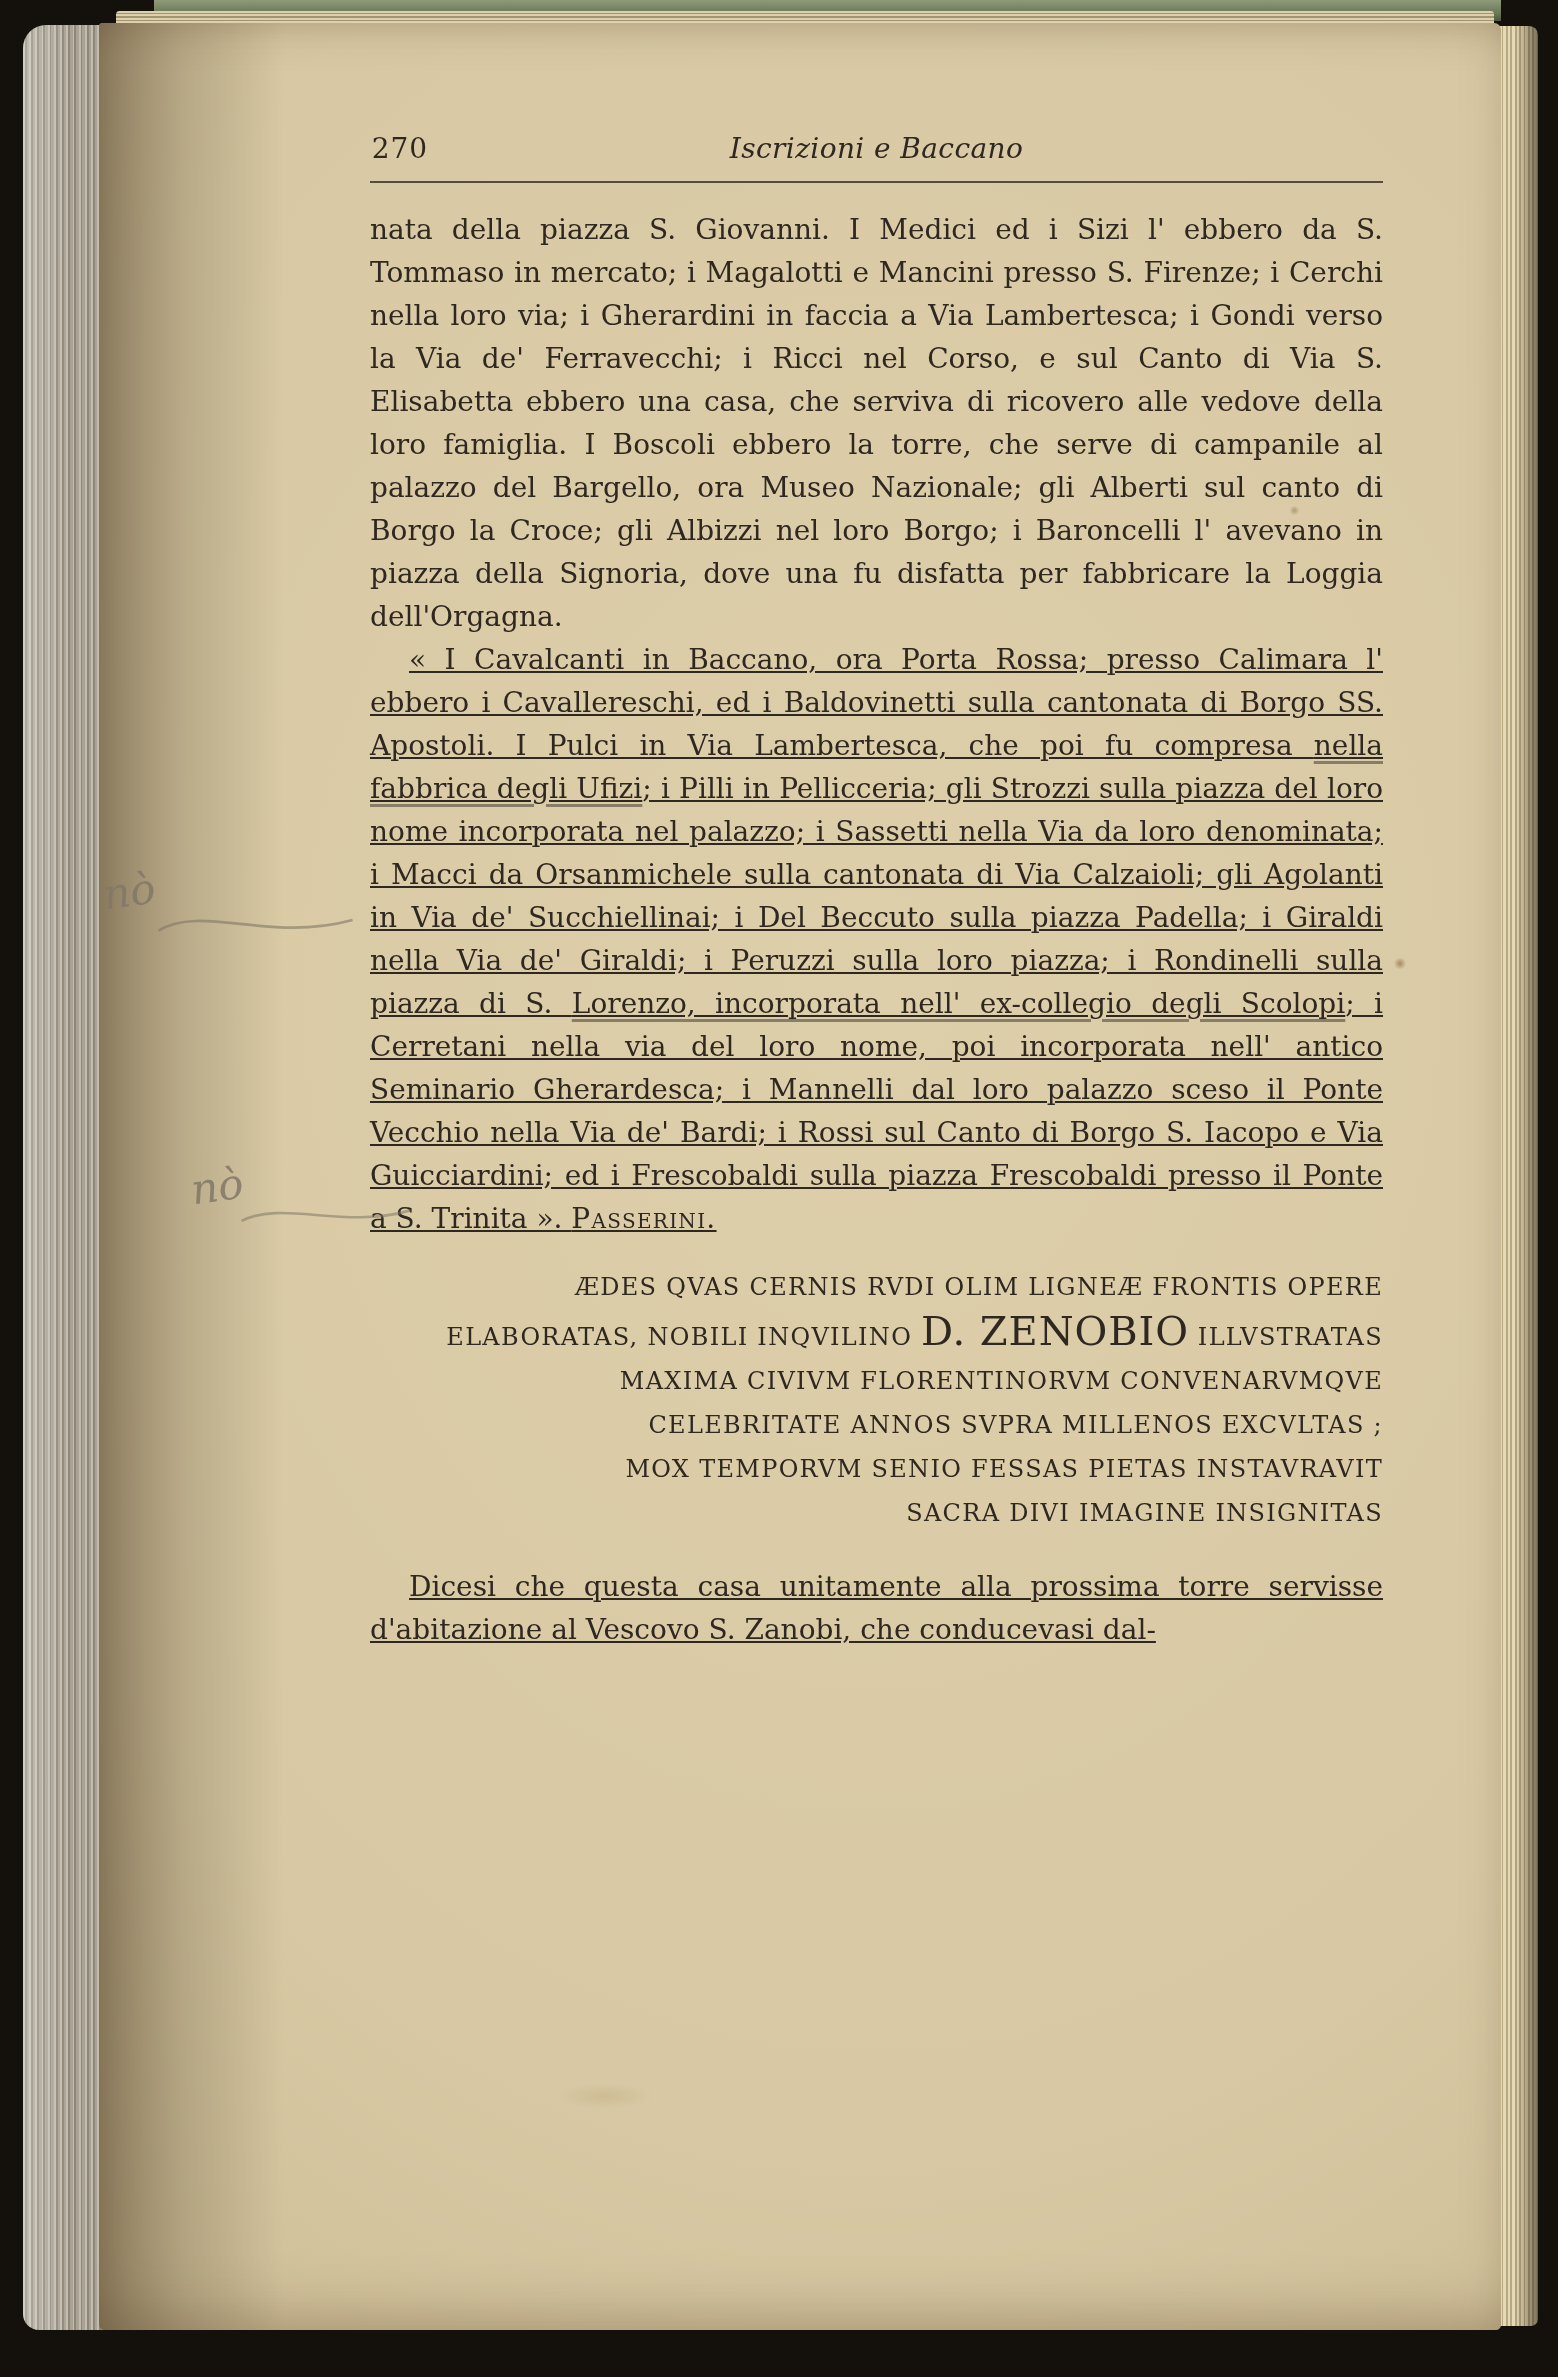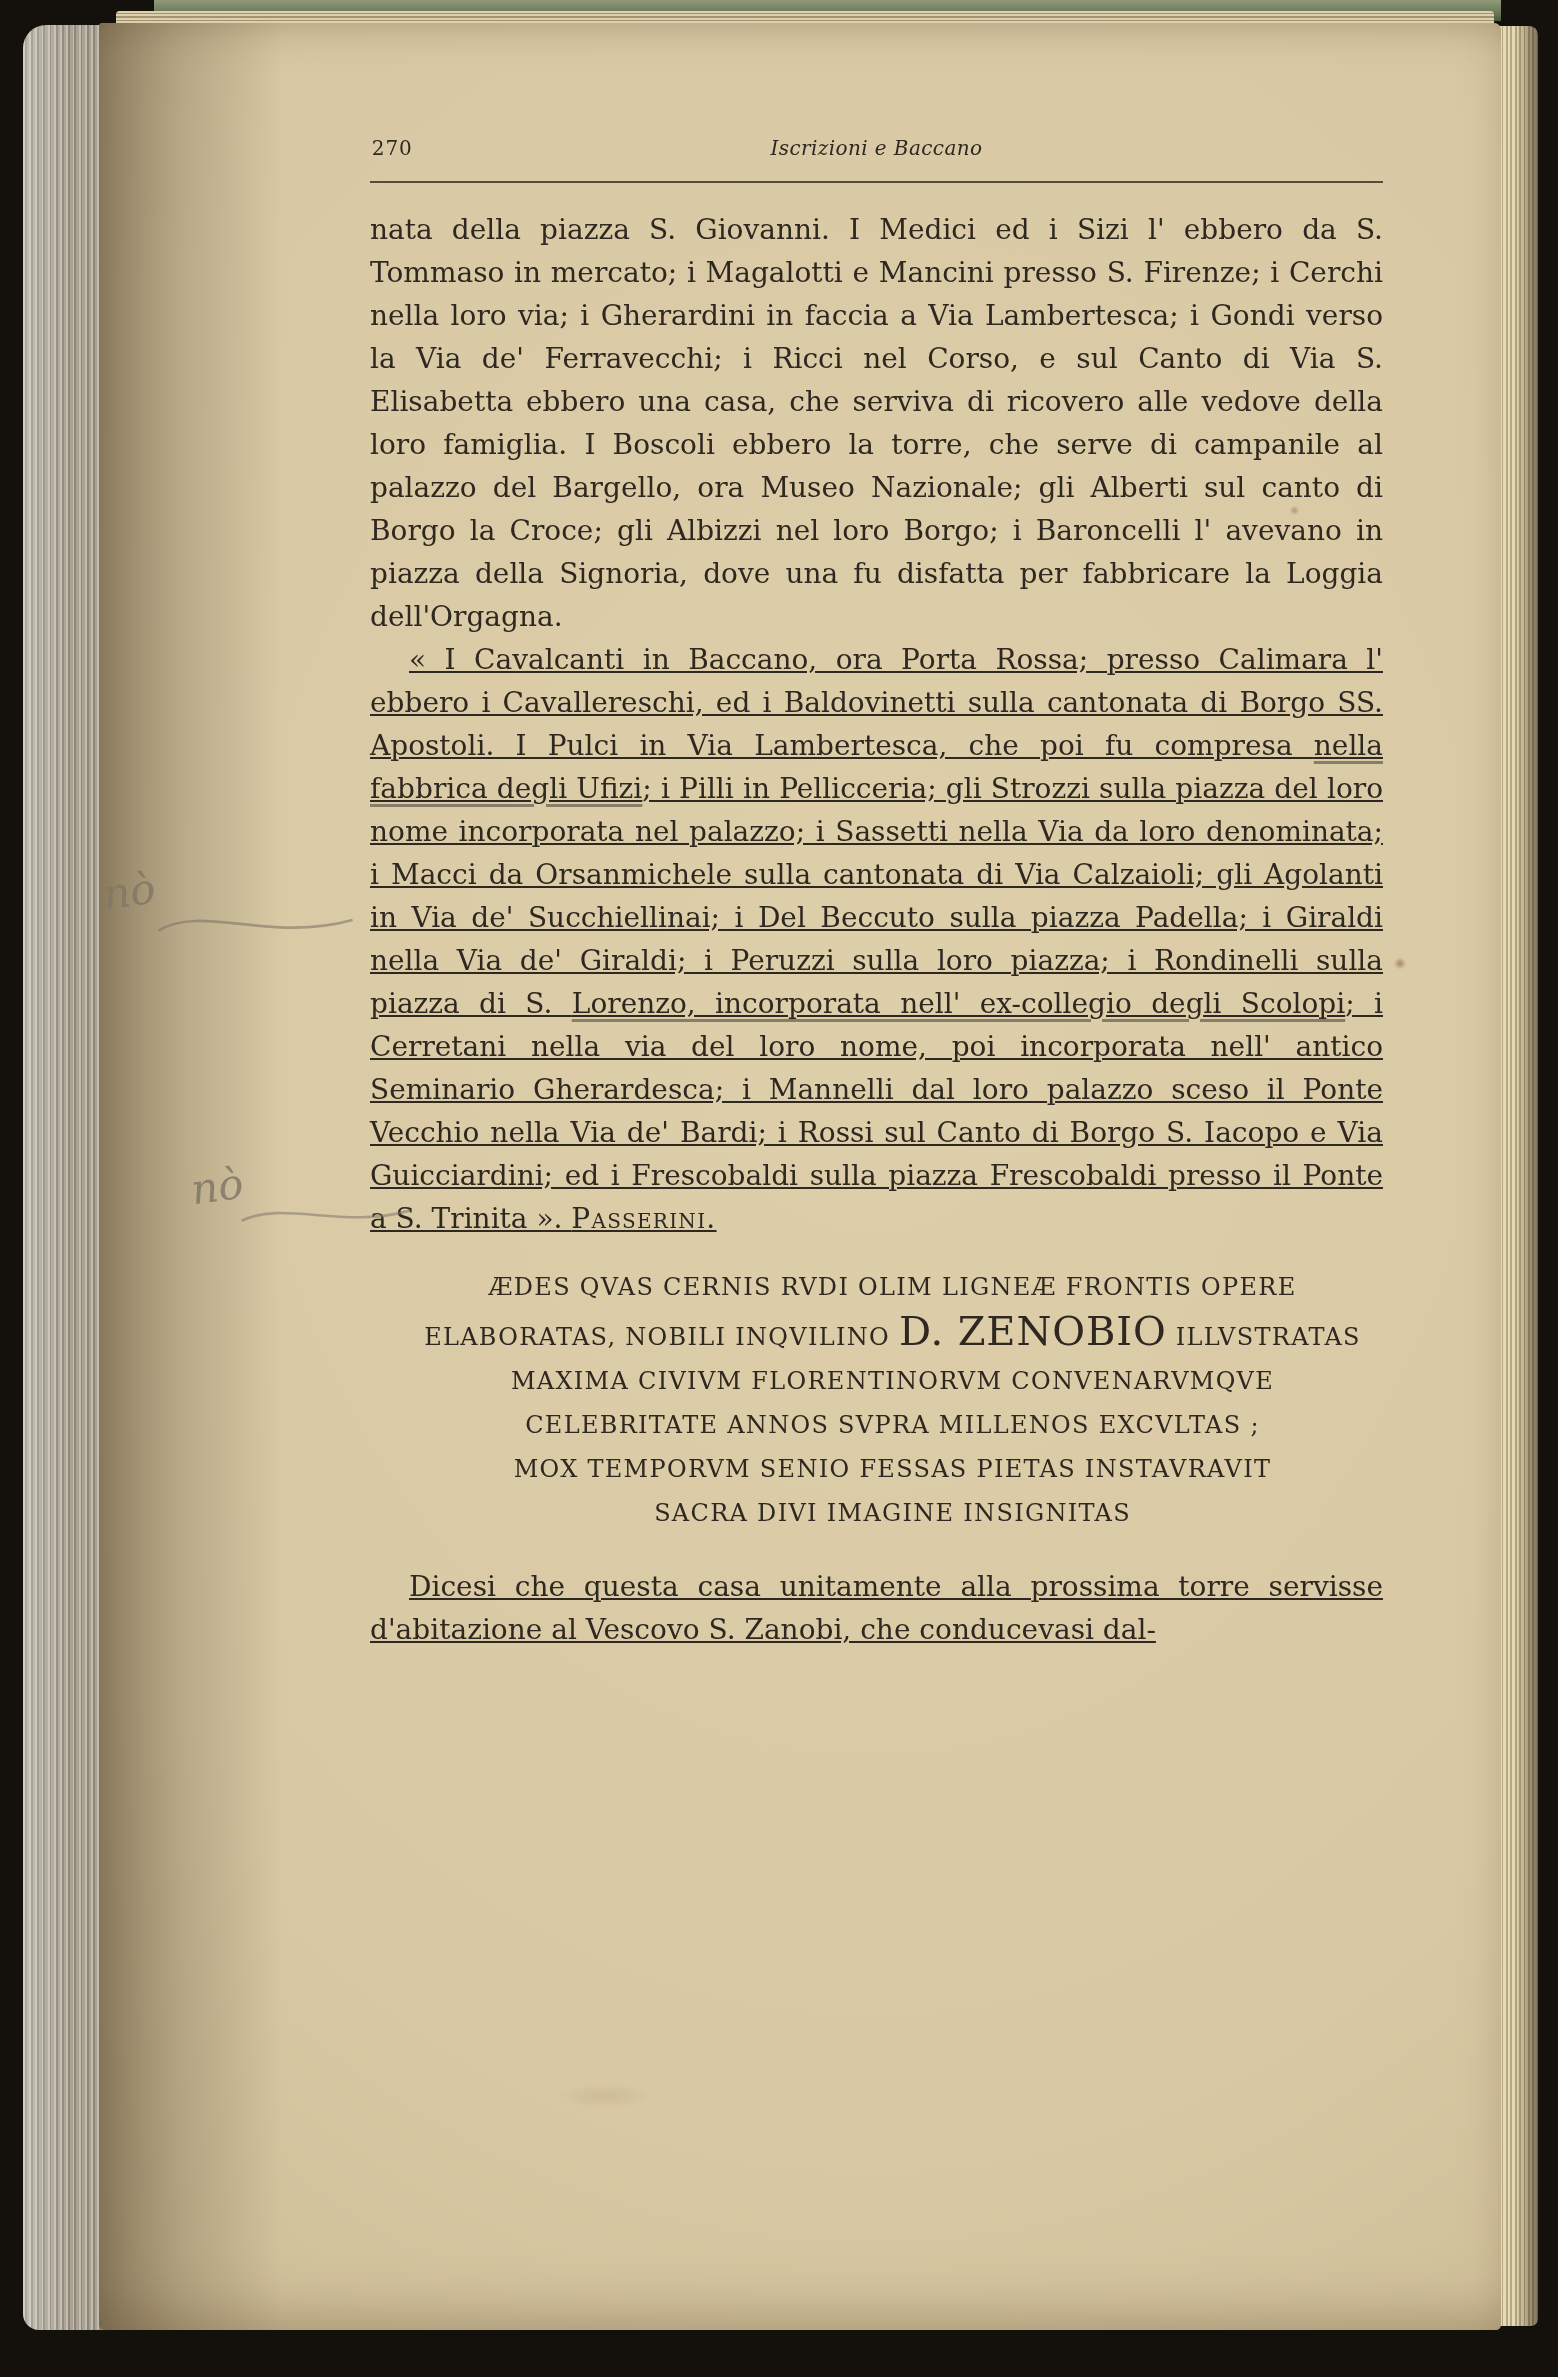--- a/index.html
+++ b/index.html
@@ -40,37 +40,37 @@
     box-shadow: inset 0 -32px 62px -25px rgba(90,66,38,.40),
                 inset 0 26.4px 44px -26.4px rgba(90,66,38,.35); }
 
   .gutter { position:absolute; left:0; top:0; bottom:0; width:185px; border-radius:inherit;
     background:linear-gradient(to right, rgba(70,54,32,.50) 0%, rgba(70,54,32,.22) 45%, rgba(70,54,32,0) 100%); }
 
   
   .text-column { position:absolute; left:271px; top:104px; width:1013px;
     color:#2f2821; font-size:28px; line-height:43px; text-align:justify; }
 
-  .header { position:relative; text-align:center; font-size:20px; height:43px; }
+  .header { position:relative; text-align:center; font-size:28px; height:43px; }
   .pageno { position:absolute; left:1.8px; top:0; letter-spacing:0.9px; }
   .running-title { font-style:italic; letter-spacing:0.4px; }
 
   .rule { border-top:2.6px solid rgba(62,54,43,.85); margin-top:10.6px; margin-bottom:25px; }
 
   .para { margin:0; }
   .indent { text-indent:39px;text-decoration:underline; }
   .p4 { margin-top:12.3px; }
 
   .underlined { text-decoration:underline;
     text-decoration-color:rgba(125,117,98,.9);
     text-decoration-thickness:2.6px; text-underline-offset:6.2px; }
 
   .author-smallcaps { font-variant:small-caps; letter-spacing:1.3px; }
 
-  .inscription { margin:25px 0 30px 32px; text-align:center;
+  .inscription { margin:25px 0 30px 32px; text-align:right;
     font-size:24px; line-height:44px; letter-spacing:1.3px; }
   .ins-big { font-size:40px; letter-spacing:0.9px; }
 
   
   .marg-note { position:absolute; font-style:italic; font-size:42px;
     color:rgba(128,120,102,.85); transform:rotate(-8deg); }
   .mn1 { left:3.5px;  top:844px; }
   .mn2 { left:92px; top:1139px; }
   .pencil-svg { position:absolute; }
   .ps1 { left:55px;  top:874px; }

